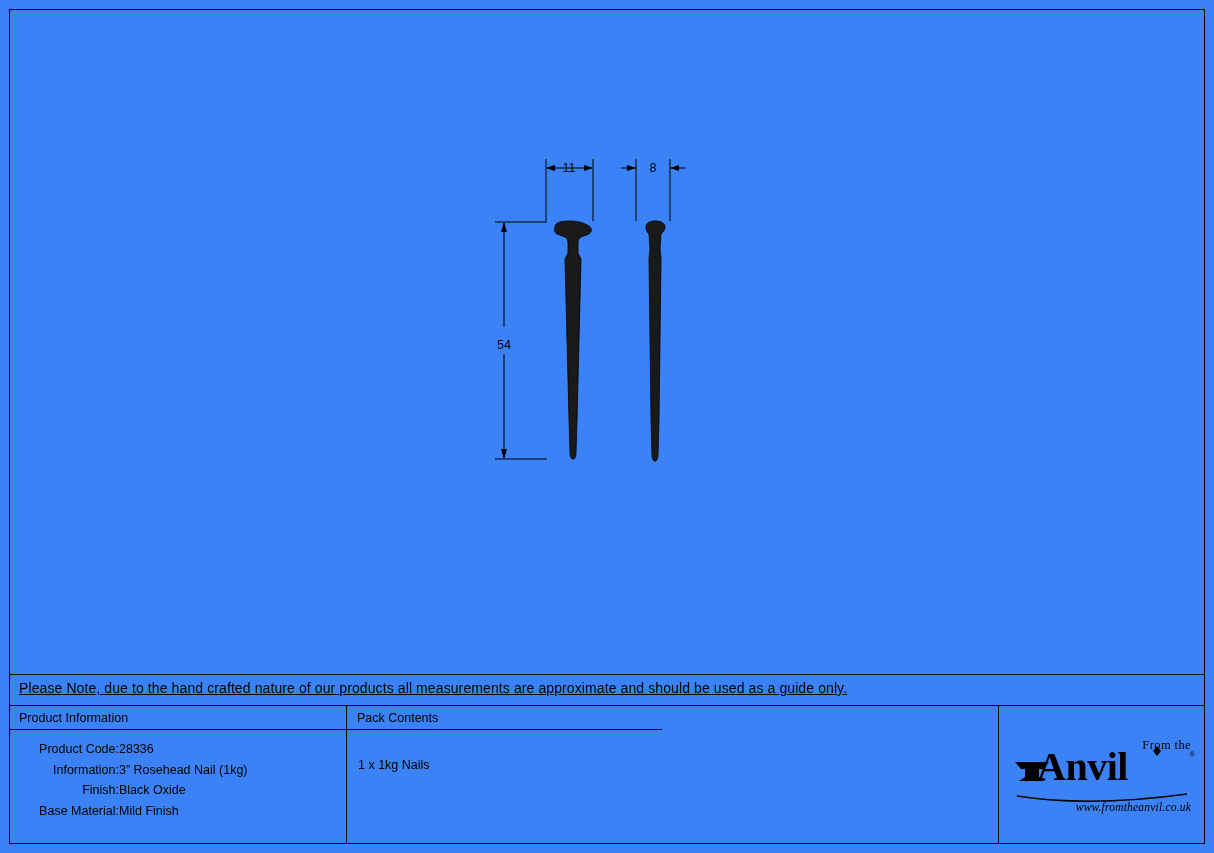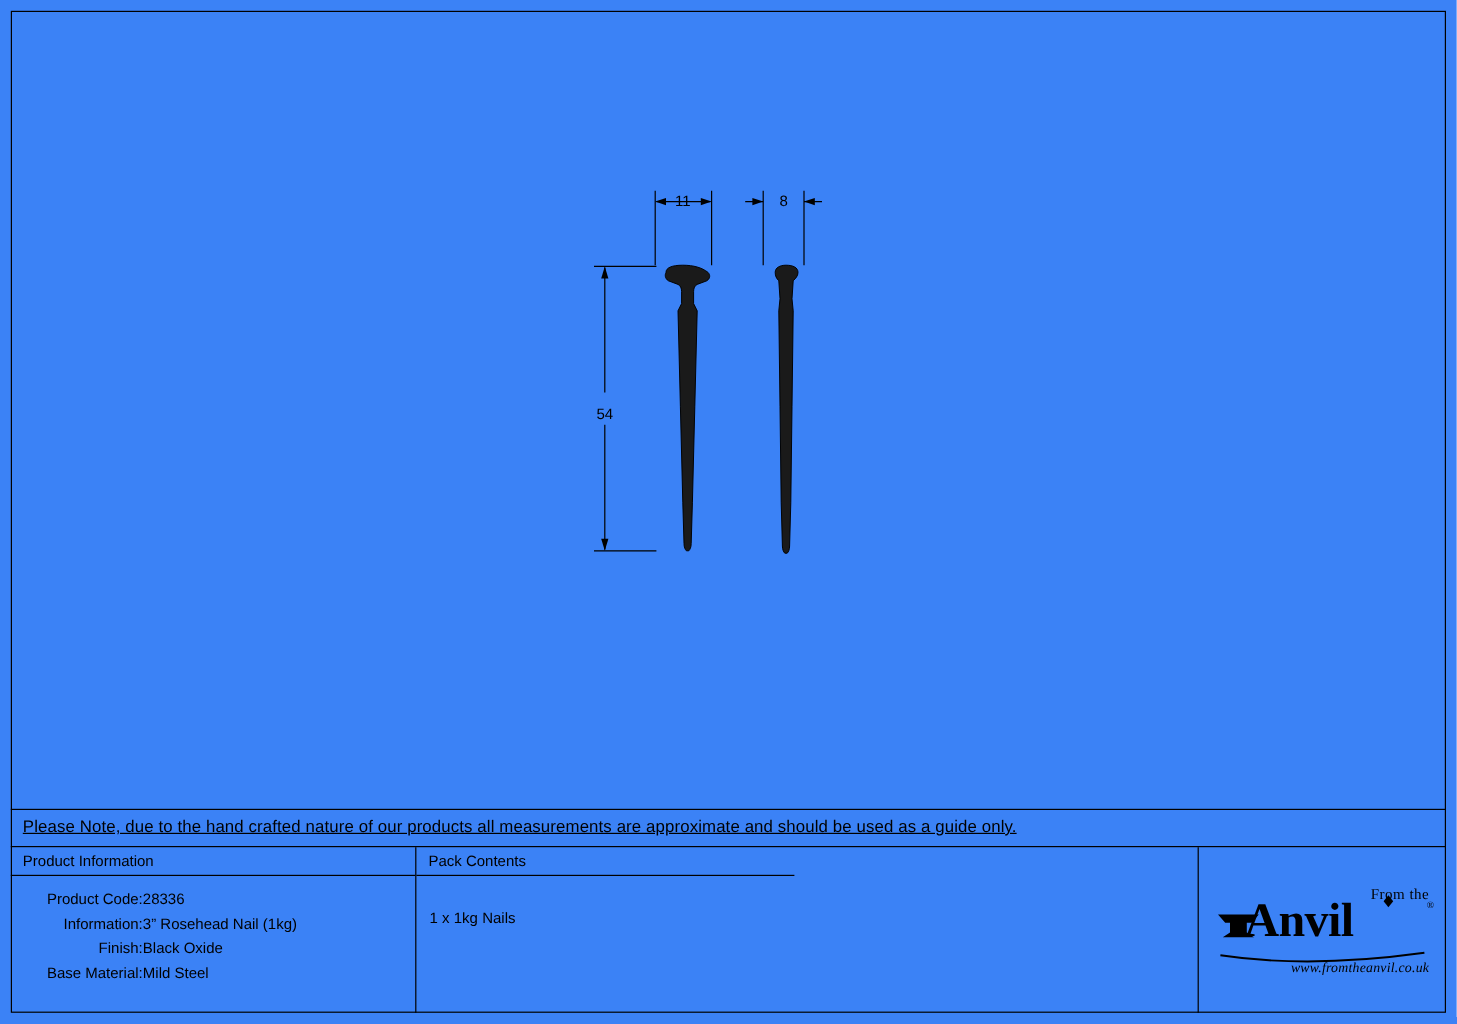--- a/index.html
+++ b/index.html
@@ -276,21 +276,21 @@
           <div class="spec-row">
             <span class="spec-label">Product Code:</span><span class="spec-value">28336</span>
           </div>
           <div class="spec-row">
             <span class="spec-label">Information:</span><span class="spec-value">3” Rosehead Nail (1kg)</span>
           </div>
           <div class="spec-row">
             <span class="spec-label">Finish:</span><span class="spec-value">Black Oxide</span>
           </div>
           <div class="spec-row">
-            <span class="spec-label">Base Material:</span><span class="spec-value">Mild Steel</span>
+            <span class="spec-label">Base Material:</span><span class="spec-value">Mild Finish</span>
           </div>
         </div>
       </div>
     </div>
 
     <div class="col col-pack">
       <div class="col-header">
         <span>Pack Contents</span>
       </div>
       <div class="col-body">

